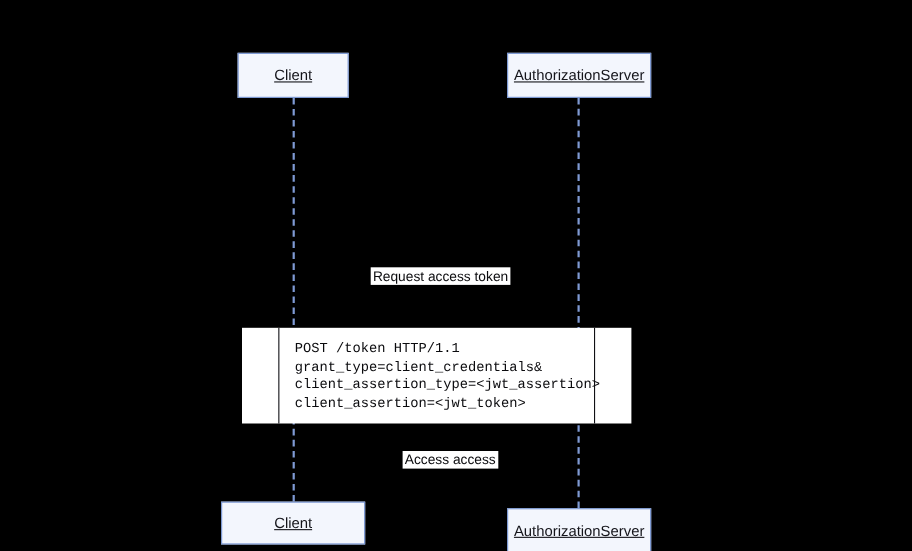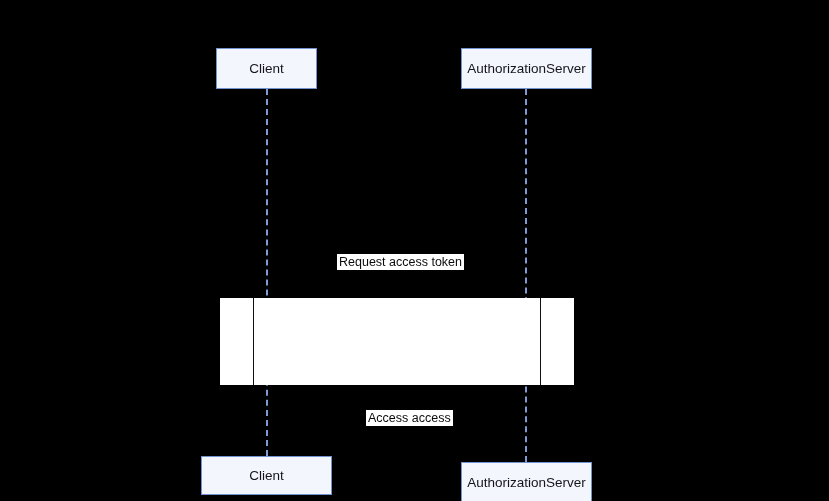--- a/index.html
+++ b/index.html
@@ -25,20 +25,21 @@
     display: flex;
     align-items: center;
     justify-content: center;
   }
   .participant-label {
     font-family: "Liberation Sans", sans-serif;
     font-size: 13.5px;
     color: #14141a;
     line-height: 1;
     white-space: nowrap;
+    text-decoration: underline;
   }
 
   #participant-client-top   { left: 216px; top: 48px;  width: 101px; height: 41px; }
   #participant-auth-top     { left: 461px; top: 48px;  width: 131px; height: 41px; }
   #participant-client-bot   { left: 201px; top: 456px; width: 131px; height: 39px; }
   #participant-auth-bot     { left: 461px; top: 462px; width: 131px; height: 42px; }
 
   
   .lifeline {
     position: absolute;
@@ -52,21 +53,21 @@
   .message-label {
     position: absolute;
     background: #ffffff;
     color: #0b0b0e;
     font-family: "Liberation Sans", sans-serif;
     font-size: 12.5px;
     line-height: 14px;
     padding: 1px 2px;
     white-space: nowrap;
   }
-  #message-request { left: 337px; top: 254px; }
+  #message-request { left: 337px; top: 243px; }
   #message-response { left: 366px; top: 410px; }
 
   
   #note-block {
     position: absolute;
     left: 220px;
     top: 298px;
     width: 354px;
     height: 87px;
     background: #ffffff;
@@ -108,20 +109,24 @@
   </div>
 
   <div class="lifeline" id="lifeline-client"></div>
   <div class="lifeline" id="lifeline-auth"></div>
 
   <div class="message-label" id="message-request">Request access token</div>
 
   <div id="note-block">
     <div class="note-divider" id="note-divider-left"></div>
     <div class="note-divider" id="note-divider-right"></div>
+    <pre id="note-code">POST /token HTTP/1.1
+grant_type=client_credentials&amp;
+client_assertion_type=&lt;jwt_assertion&gt;
+client_assertion=&lt;jwt_token&gt;</pre>
   </div>
 
   <div class="message-label" id="message-response">Access access</div>
 
   <div class="participant" id="participant-client-bot">
     <span class="participant-label">Client</span>
   </div>
 
   <div class="participant" id="participant-auth-bot">
     <span class="participant-label">AuthorizationServer</span>

